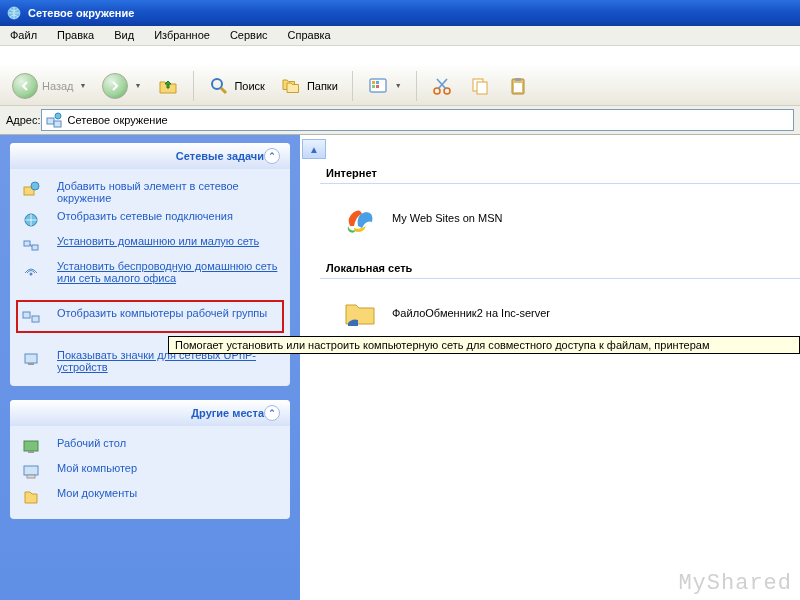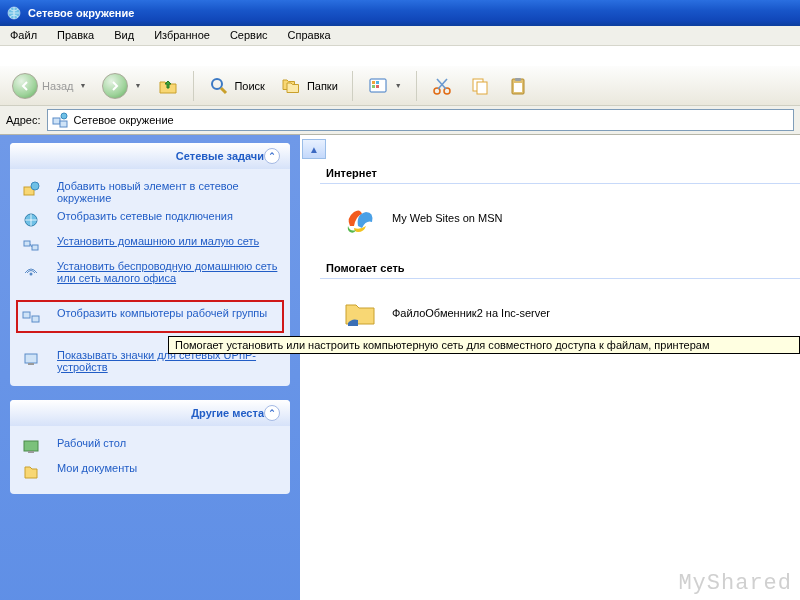--- a/index.html
+++ b/index.html
@@ -30,21 +30,21 @@
   }
   .tb-btn { display:flex; align-items:center; gap:4px; padding:2px 6px; cursor:default; }
   .tb-btn .circ { width:26px; height:26px; border-radius:50%; background:radial-gradient(circle at 35% 30%, #e5f3e3, #9fd39b 60%, #5fa85b); border:1px solid #a9a999; display:flex; align-items:center; justify-content:center; }
   .tb-btn.disabled { color:#9a9a9a; }
   .tb-sep { width:1px; height:30px; background:#cfcfc2; margin:0 4px; }
   .tb-drop { font-size:7px; color:#5a5a5a; margin-left:2px; }
   .tb-ico { width:22px; height:22px; display:flex; align-items:center; justify-content:center; }
 
   
   .addressbar {
-    display:flex; align-items:center; gap:6px;
+    display:flex; align-items:center; gap:0;
     padding:3px 6px;
     background:#f0f0ea;
     border-bottom:1px solid #b5b5a8;
   }
   .addr-input {
     flex:1; display:flex; align-items:center; gap:6px;
     background:#fff; border:1px solid #7f9db9; height:22px; padding:0 4px;
   }
   .addr-input .a-ico { width:16px; height:16px; }
 
@@ -337,20 +337,27 @@
       <div class="panel-body">
         <div class="task-item">
           <span class="ti-ico"><svg width="18" height="18" viewBox="0 0 18 18">
                 <rect x="2" y="3" width="14" height="10" fill="#7bc17b" stroke="#4a8a4a"></rect>
                 <rect x="6" y="13" width="6" height="2" fill="#9a9a9a"></rect>
               </svg></span>
           <span>Рабочий стол</span>
         </div>
         <div class="task-item">
           <span class="ti-ico"><svg width="18" height="18" viewBox="0 0 18 18">
+                <rect x="2" y="3" width="14" height="9" fill="#cfe3f7" stroke="#5a8cc8"></rect>
+                <rect x="5" y="12" width="8" height="3" fill="#d9d9d9" stroke="#999"></rect>
+              </svg></span>
+          <span>Мой компьютер</span>
+        </div>
+        <div class="task-item">
+          <span class="ti-ico"><svg width="18" height="18" viewBox="0 0 18 18">
                 <path d="M3 4 h5 l2 2 h5 v9 h-12 z" fill="#f8d774" stroke="#c9a02c"></path>
               </svg></span>
           <span>Мои документы</span>
         </div>
       </div>
     </div>
   </div>
 
   <div class="content">
     <div class="content-inner">
@@ -365,21 +372,21 @@
             <path d="M10 28 q-4 -8 4 -14 q6 -4 8 2 q-6 2 -8 12 z" fill="#f25c1f"></path>
             <path d="M18 28 q-2 -12 8 -14 q8 0 6 10 q-6 -2 -10 6 z" fill="#4aa0e6"></path>
             <path d="M14 30 q6 2 12 -2 q-2 6 -8 6 q-4 0 -4 -4 z" fill="#f2c21f"></path>
             <path d="M8 28 q2 6 8 4 q-2 4 -6 2 q-3 -2 -2 -6 z" fill="#57b84d"></path>
           </svg>
         </span>
         <span class="label">My Web Sites on MSN</span>
       </div>
 
       <div class="group-header" style="margin-top:6px;">
-        <span>Помогает сеть</span>
+        <span>Локальная сеть</span>
       </div>
       <div class="item-row">
         <span class="icon-box">
           <svg width="40" height="40" viewBox="0 0 40 40">
             <path d="M6 12 h10 l3 3 h15 v16 h-28 z" fill="#f8d774" stroke="#c9a02c"></path>
             <path d="M8 30 q4 -5 10 -3 v6 h-10 z" fill="#3a6fb5"></path>
           </svg>
         </span>
         <span class="label">ФайлоОбменник2 на Inc-server</span>
       </div>

